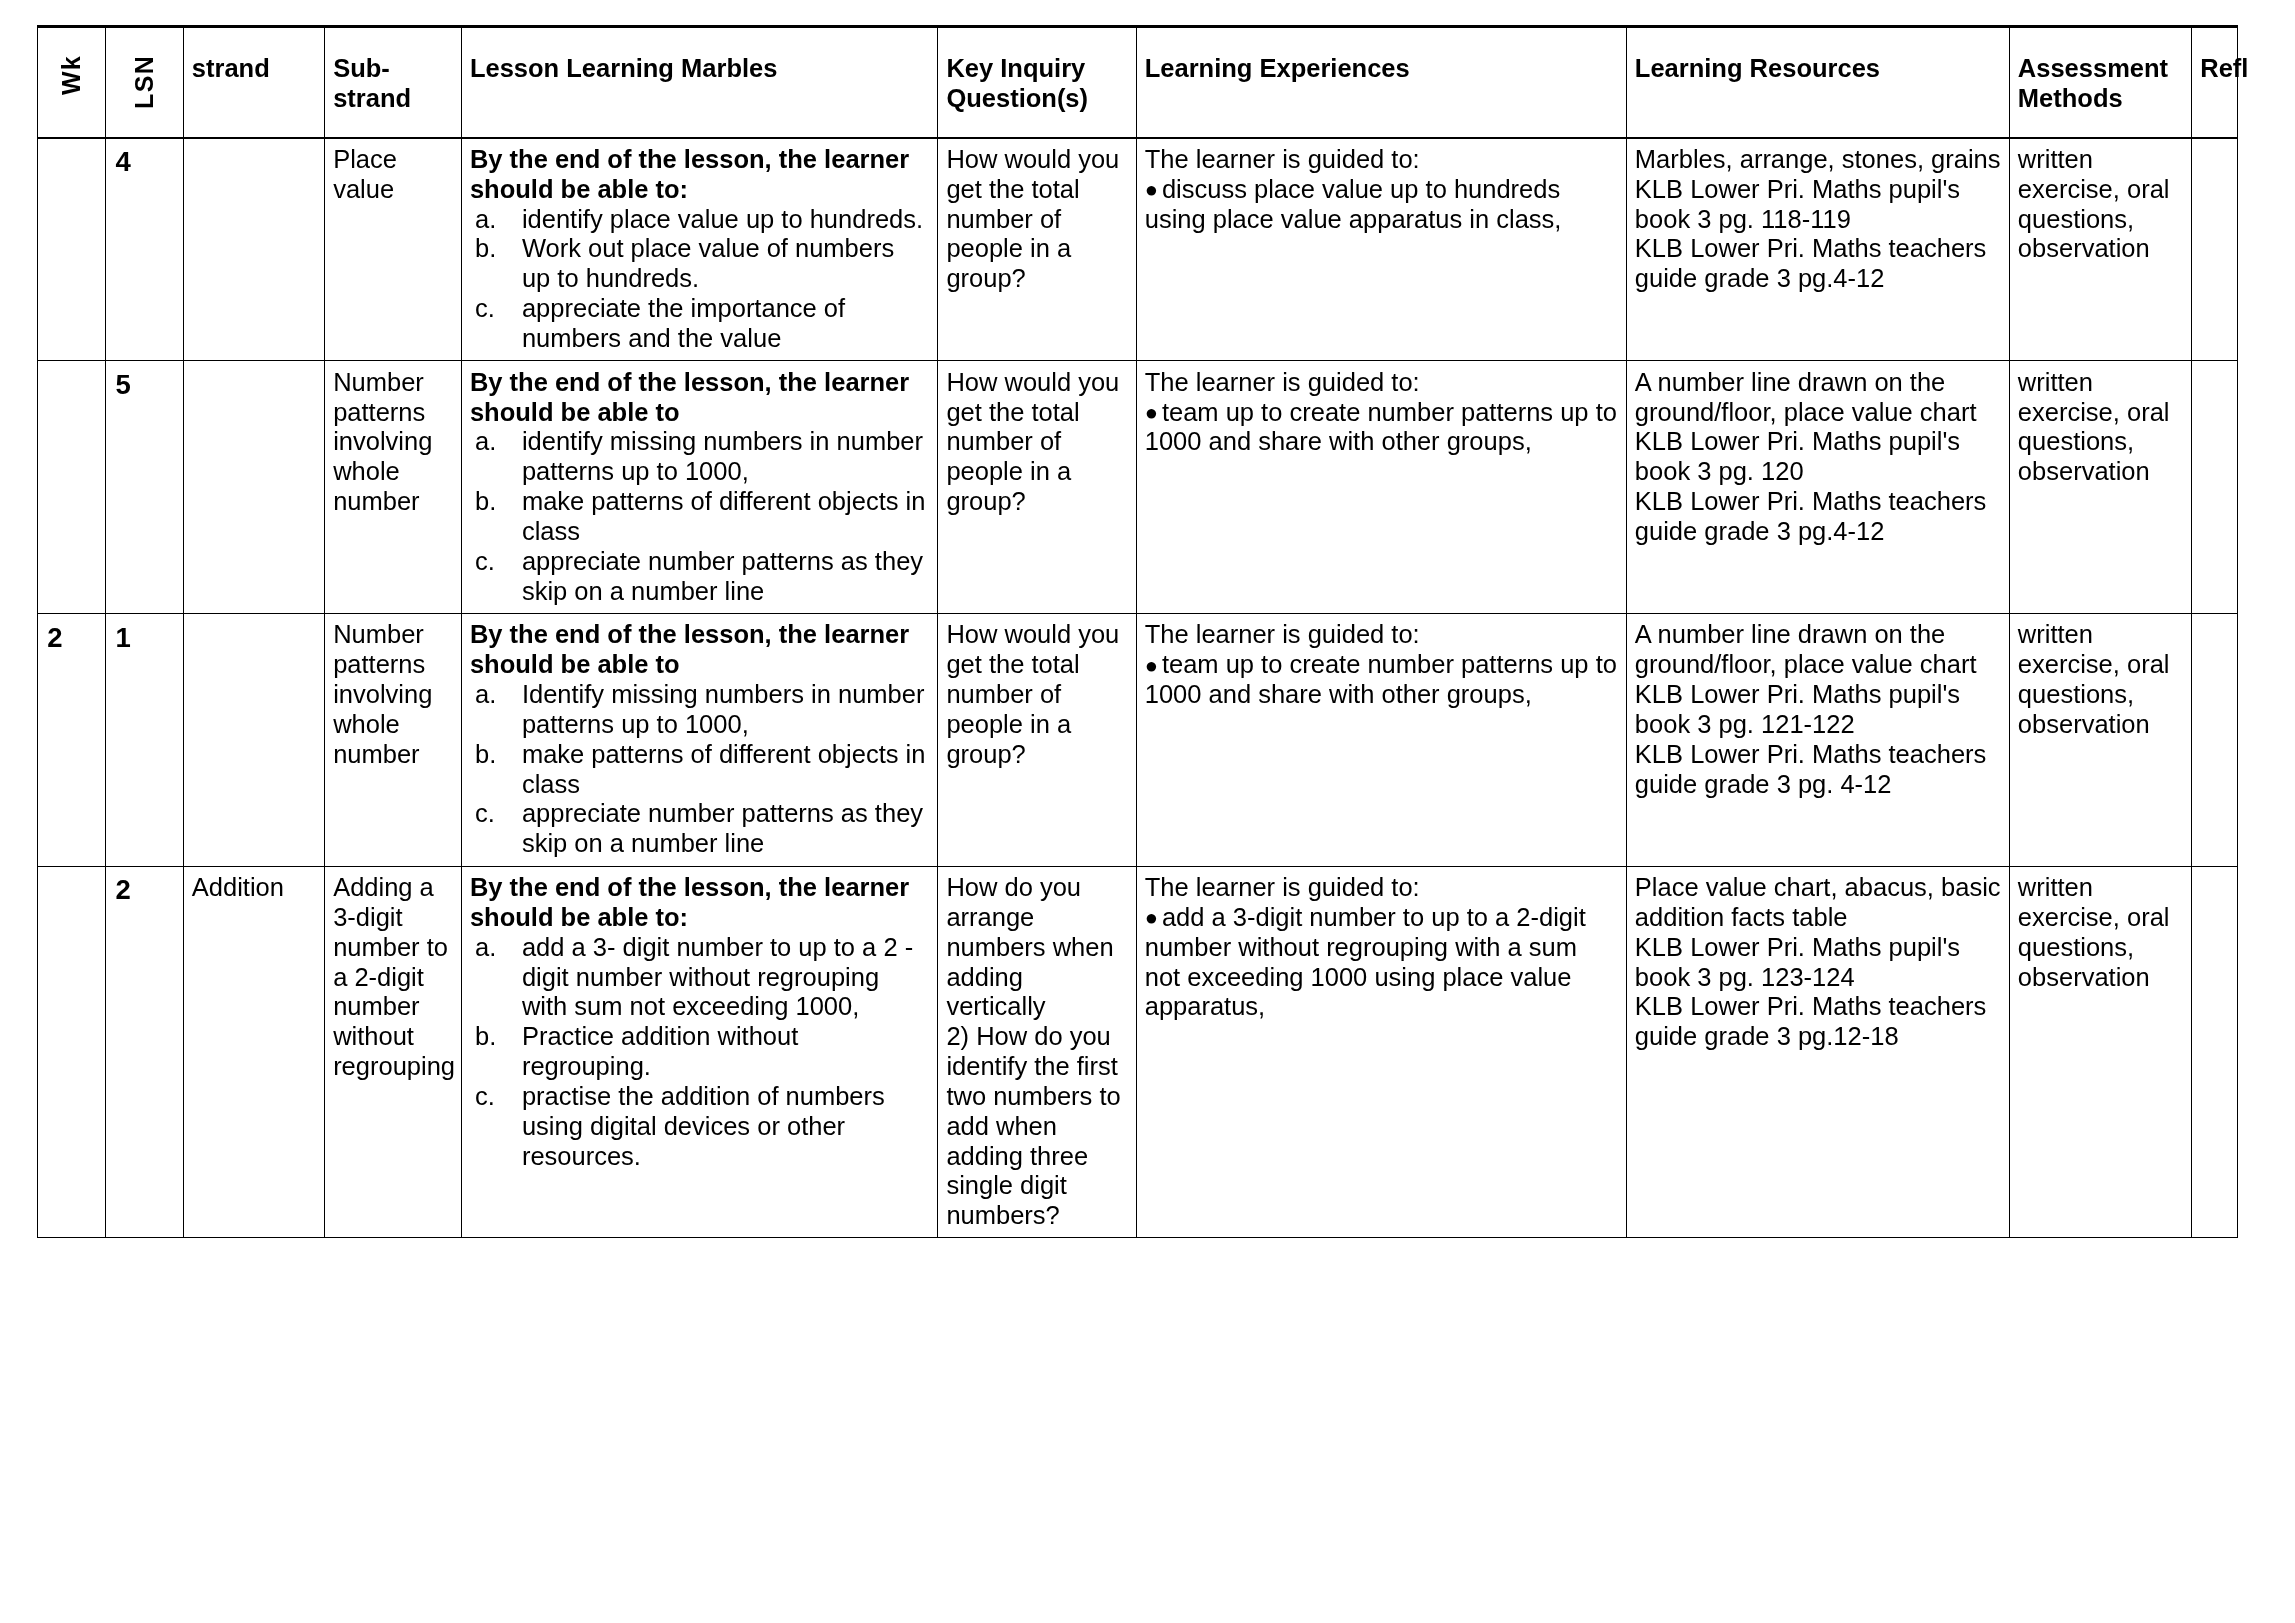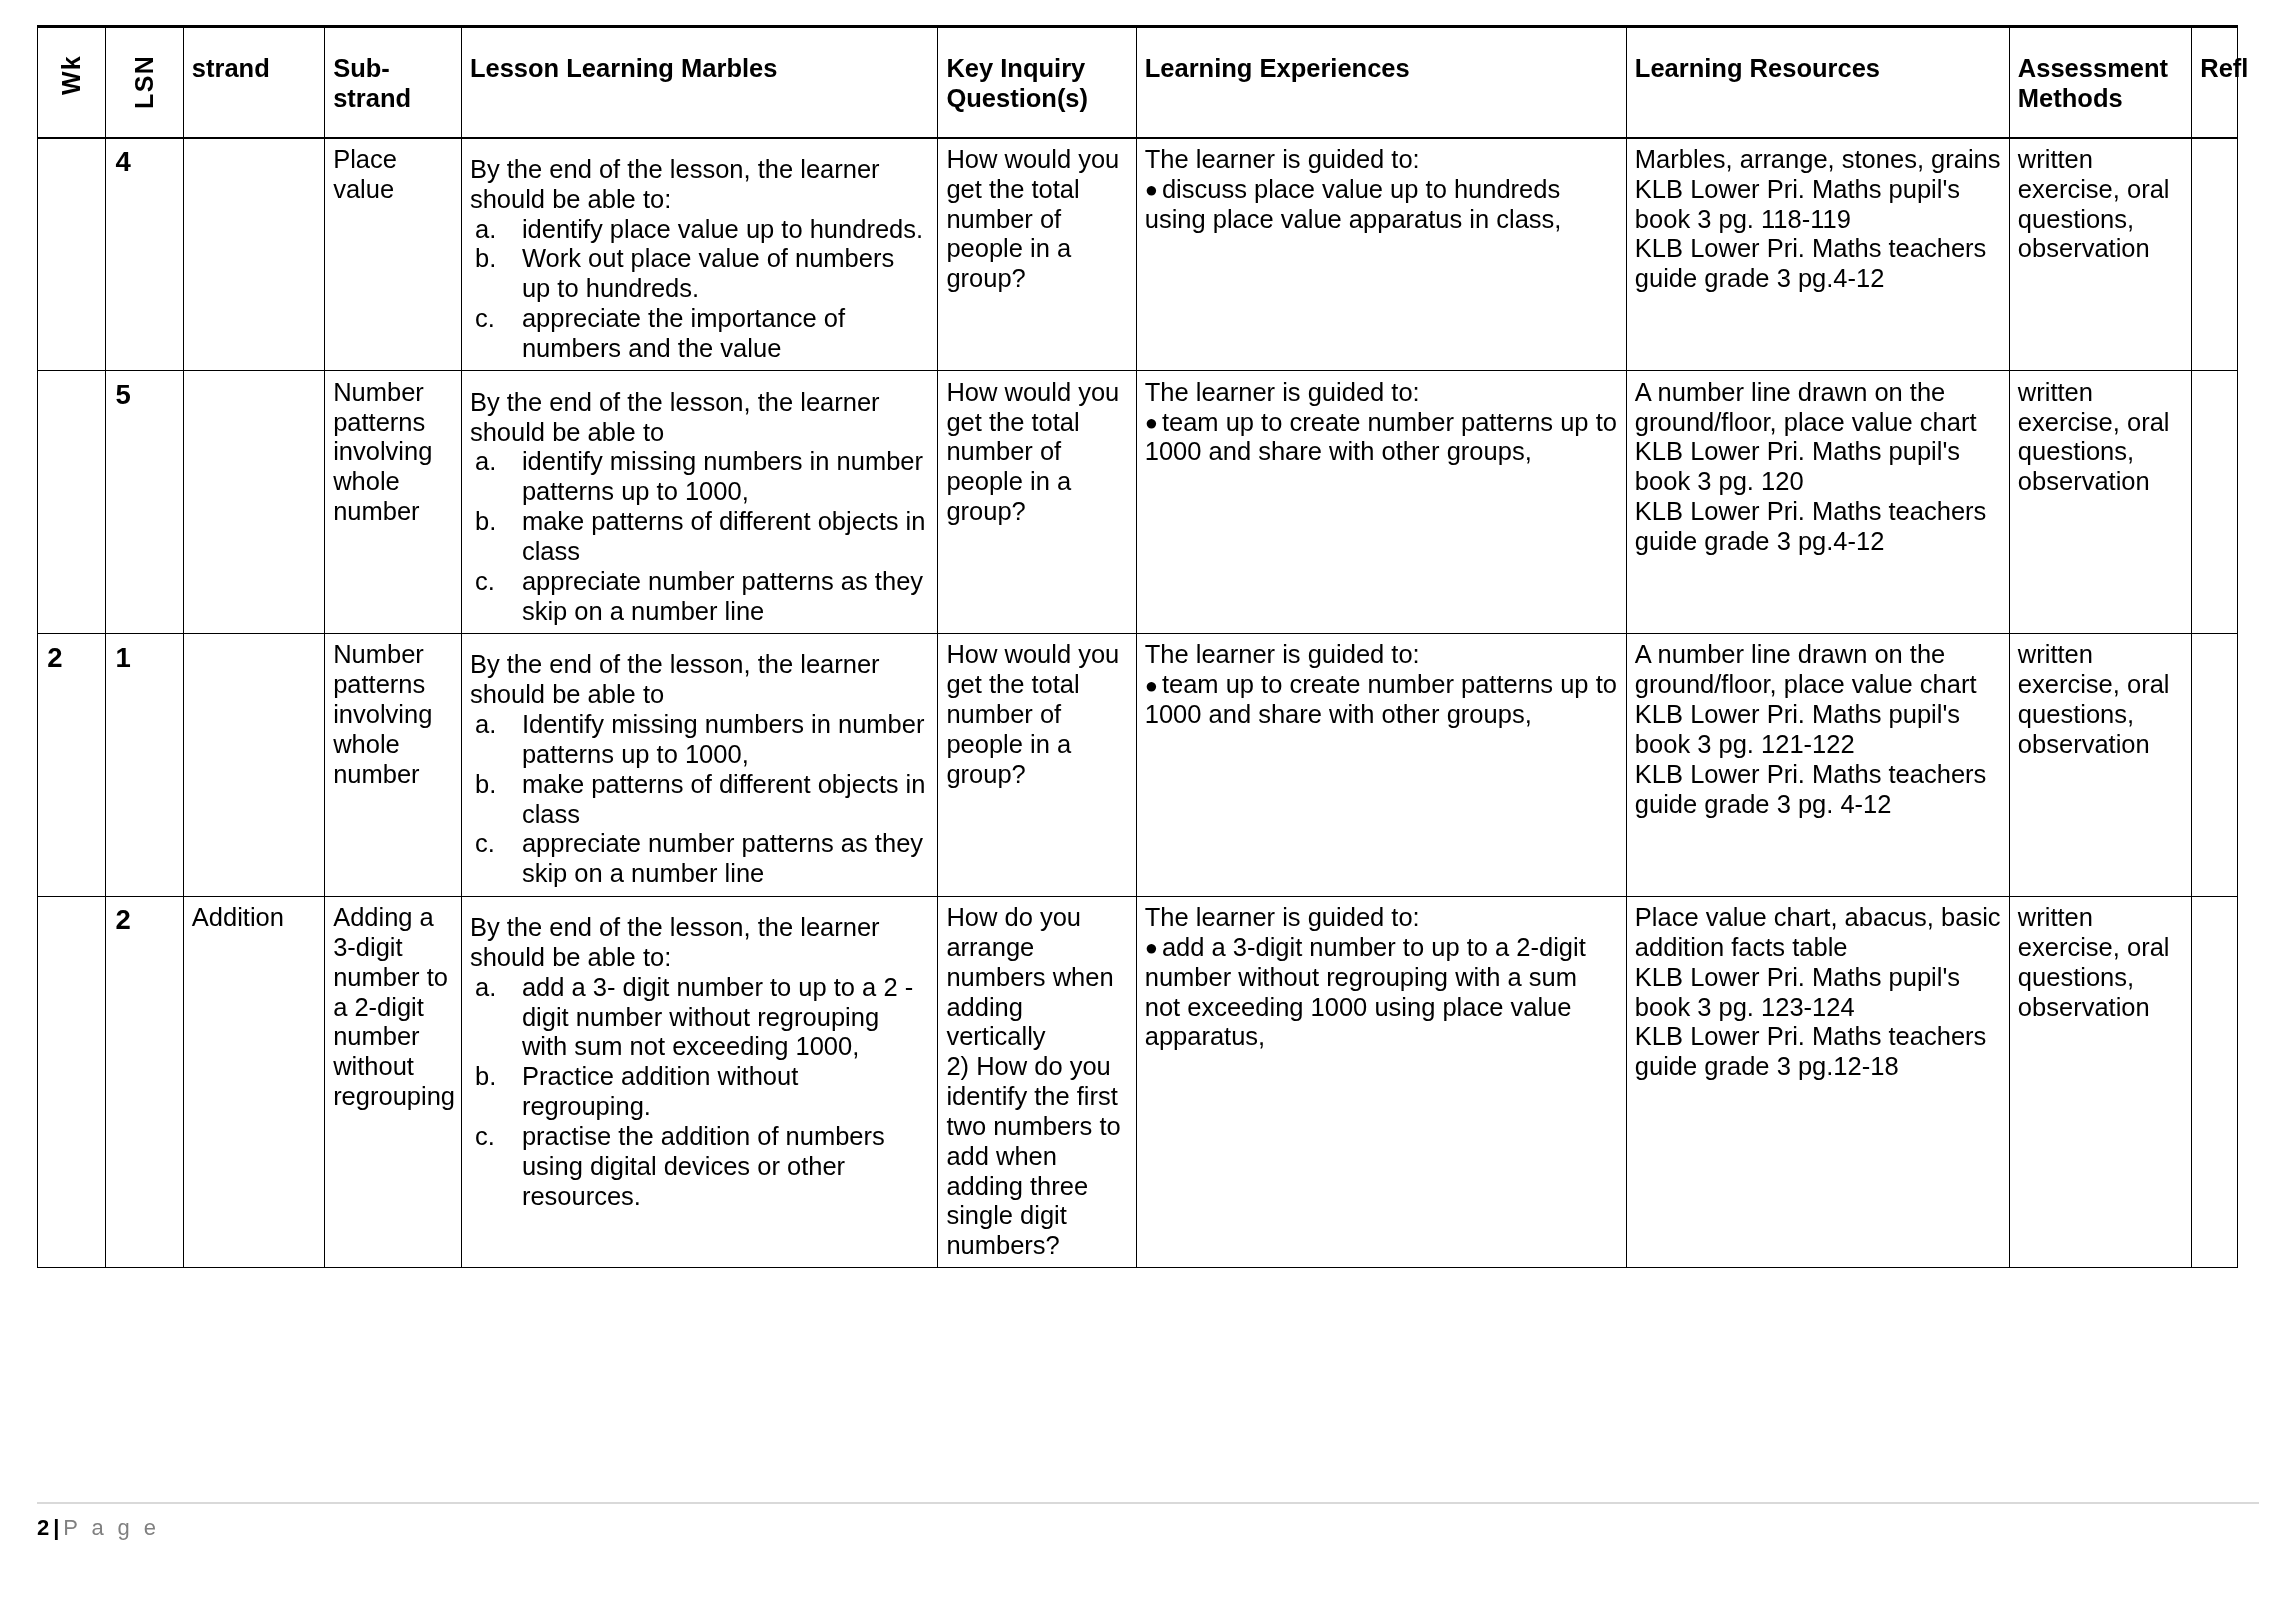--- a/index.html
+++ b/index.html
@@ -88,21 +88,21 @@
   col.c-asm    { width: 80px; }
   col.c-refl   { width: 20px; }
 
   td.num {
     font-weight: bold;
     font-size: 27.5px;
     padding-left: 9.2px;
     padding-top: 7.9px;
   }
 
-  .cell-lead { margin: 10px 0 0 0; }
+  .cell-lead { margin: 0 0 0 0; font-weight: bold; }
 
   ol.lettered {
     list-style: none;
     margin: 0;
     padding: 0;
   }
   ol.lettered li {
     position: relative;
     padding-left: 52px;
     margin: 0;
@@ -307,21 +307,15 @@
             <span class="res-line">Place value chart, abacus, basic addition facts table</span>
             <span class="res-line">KLB Lower Pri. Maths pupil's book 3 pg. 123-124</span>
             <span class="res-line">KLB Lower Pri. Maths teachers guide grade 3 pg.12-18</span>
           </td>
           <td>written exercise, oral questions, observation</td>
           <td></td>
         </tr>
       </tbody>
   </table>
 
-  <div class="footer">
-    <div class="rule"></div>
-    <div class="ftext">
-      <span class="pnum">2</span><span class="bar">|</span><span class="pword">P a g e</span>
-    </div>
-  </div>
 
 </div>
 
 
 </body></html>

